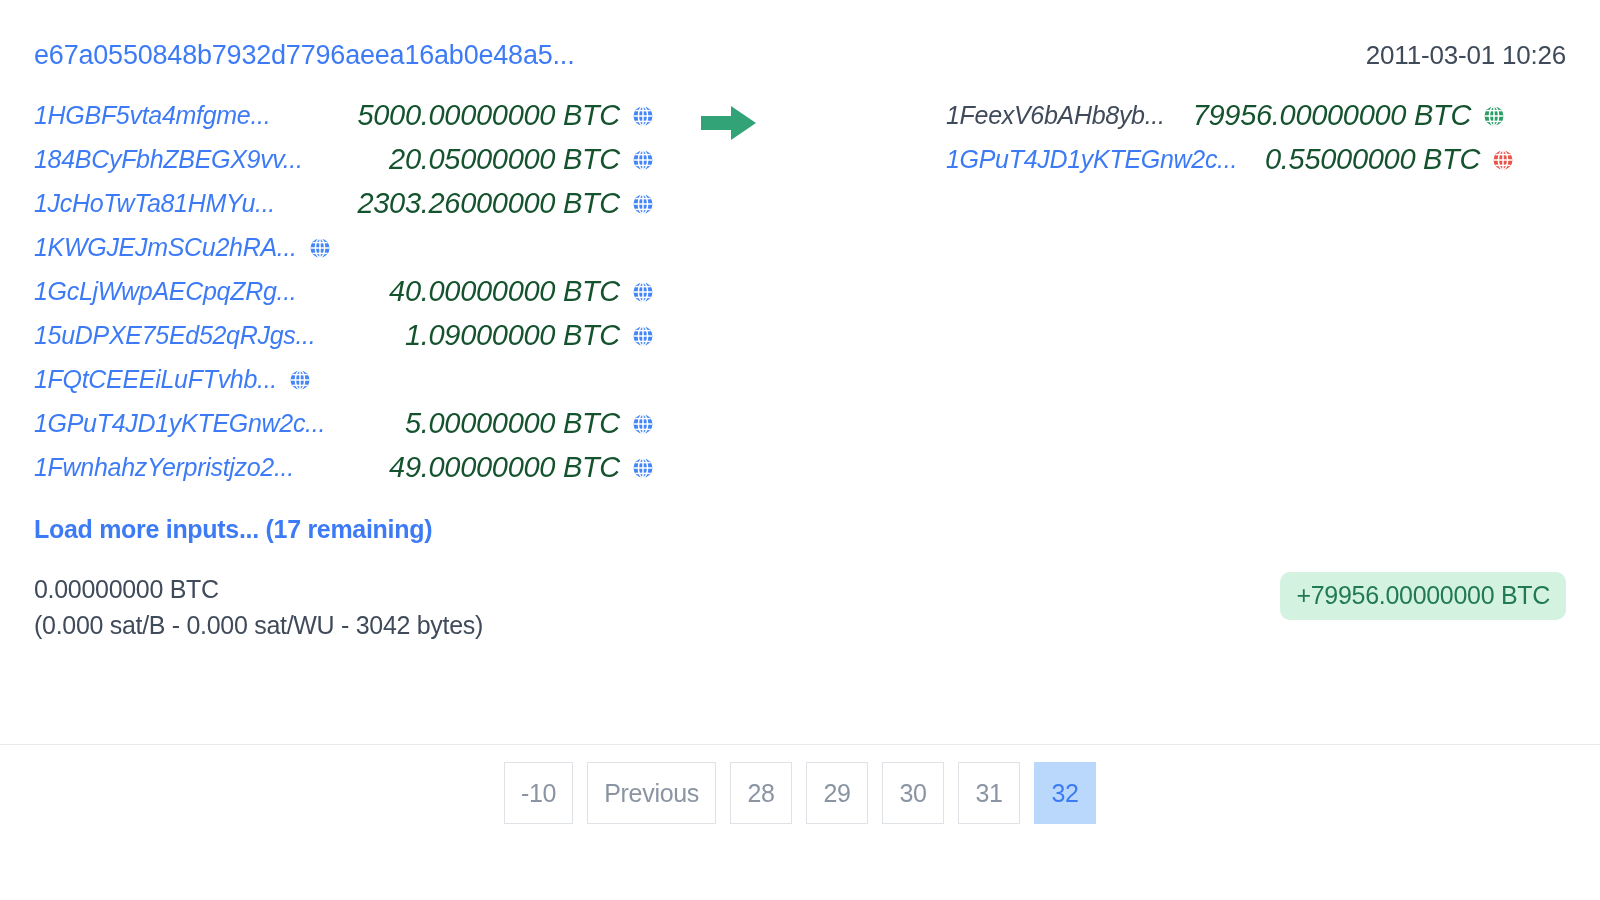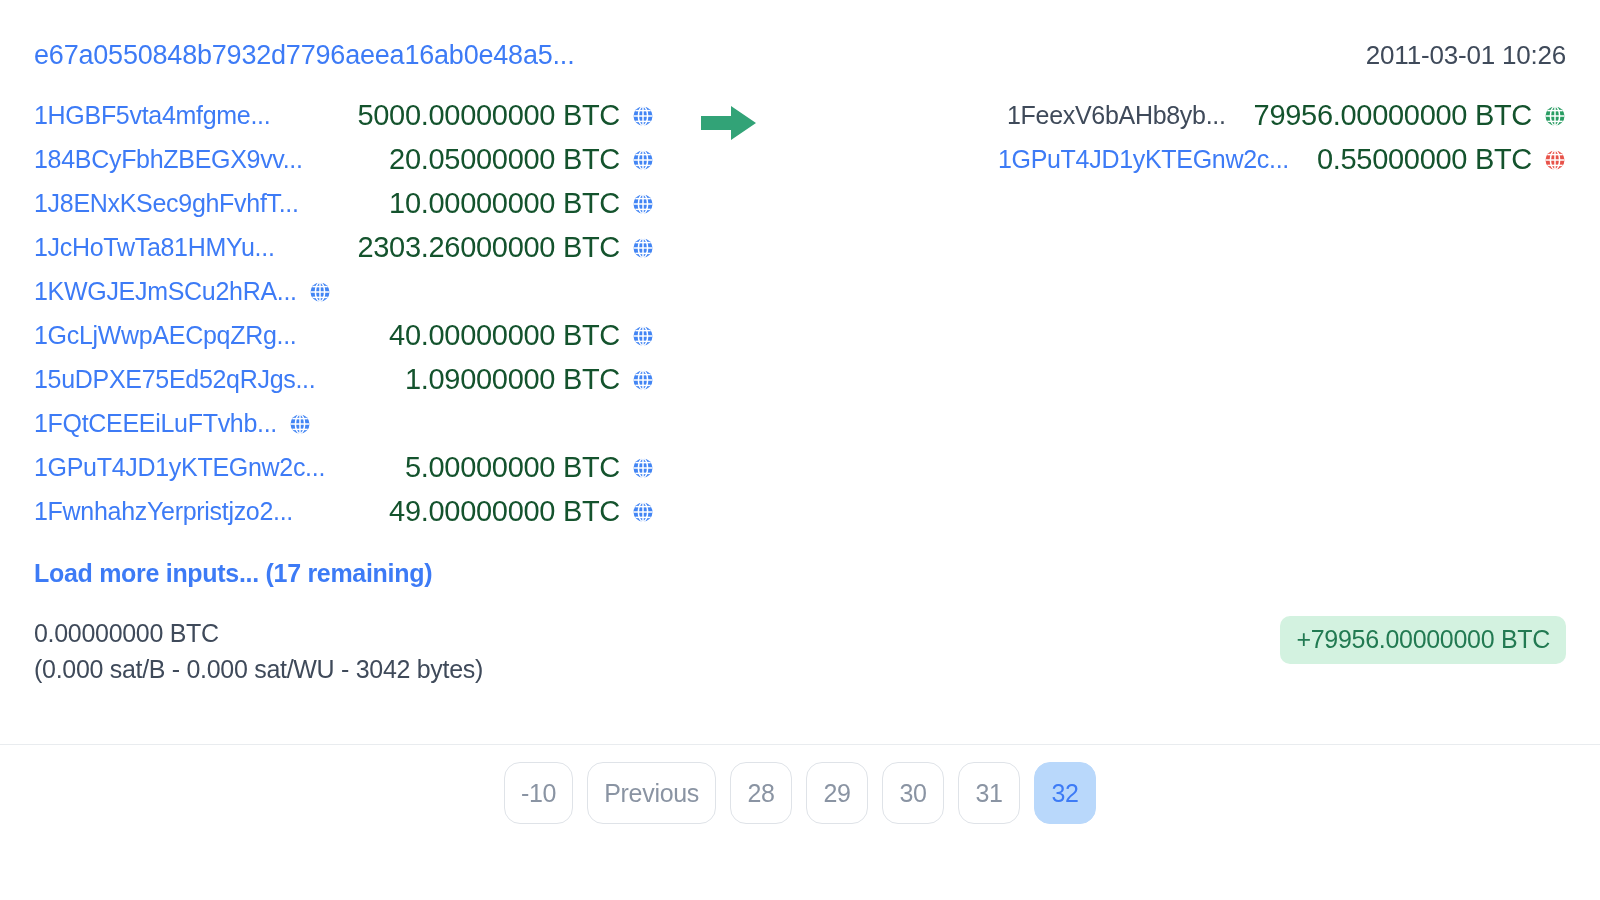--- a/index.html
+++ b/index.html
@@ -36,20 +36,21 @@
     color: #3f4a5a;
     white-space: nowrap;
     letter-spacing: -0.2px;
   }
 
   
   .tx-body {
     display: flex;
     align-items: flex-start;
     padding: 22px 34px 0 34px;
+    font-style: italic;
   }
   .io-col { flex: 0 0 auto; }
   .io-col.inputs  { width: 620px; }
   .io-col.outputs { width: 620px; margin-left: auto; }
 
   .arrow-cell {
     width: 150px;
     display: flex;
     justify-content: center;
     padding-top: 10px;
@@ -83,21 +84,21 @@
   .io-globe {
     flex: 0 0 auto;
     width: 22px; height: 22px;
     margin-left: 12px;
     display: inline-block;
     position: relative;
     top: 1px;
   }
 
   
-  .io-col.outputs .io-row { justify-content: flex-end; }
+  .io-col.outputs .io-row { }
   .io-col.outputs .io-amount { margin-left: 14px; }
 
   
   .load-more-wrap { padding: 26px 34px 0 34px; }
   .load-more {
     font-size: 25px;
     font-weight: bold;
     color: #3d7bf6;
     text-decoration: none;
     letter-spacing: -0.3px;
@@ -141,21 +142,21 @@
     left: 0; right: 0;
     display: flex;
     justify-content: center;
     gap: 14px;
   }
   .page-btn {
     min-width: 62px;
     height: 62px;
     padding: 0 16px;
     border: 1px solid #dfe3e8;
-    border-radius: 16px;
+    border-radius: 0;
     background: #ffffff;
     color: #8a94a3;
     font-size: 25px;
     font-family: "Liberation Sans", sans-serif;
     display: flex;
     align-items: center;
     justify-content: center;
     letter-spacing: -0.3px;
     cursor: pointer;
     user-select: none;
@@ -189,34 +190,20 @@
                 <line x1="11" y1="1.5" x2="11" y2="20.5"></line>
                 <ellipse cx="11" cy="11" rx="4.6" ry="9.5"></ellipse>
                 <path d="M3.4 5.6 H18.6"></path>
                 <path d="M3.4 16.4 H18.6"></path>
               </g>
             </svg></span>
         </div>
         <div class="io-row">
           <a class="io-addr" href="#">184BCyFbhZBEGX9vv...</a>
           <span class="io-amount">20.05000000 BTC</span>
-          <span class="io-globe"><svg width="22" height="22" viewBox="0 0 22 22" aria-hidden="true">
-              <circle cx="11" cy="11" r="9.5" fill="#4285f4"></circle>
-              <g stroke="#ffffff" stroke-width="1.5" fill="none">
-                <line x1="1.5" y1="11" x2="20.5" y2="11"></line>
-                <line x1="11" y1="1.5" x2="11" y2="20.5"></line>
-                <ellipse cx="11" cy="11" rx="4.6" ry="9.5"></ellipse>
-                <path d="M3.4 5.6 H18.6"></path>
-                <path d="M3.4 16.4 H18.6"></path>
-              </g>
-            </svg></span>
-        </div>
-        <div class="io-row">
-          <a class="io-addr" href="#">1J8ENxKSec9ghFvhfT...</a>
-          <span class="io-amount">10.00000000 BTC</span>
           <span class="io-globe"><svg width="22" height="22" viewBox="0 0 22 22" aria-hidden="true">
               <circle cx="11" cy="11" r="9.5" fill="#4285f4"></circle>
               <g stroke="#ffffff" stroke-width="1.5" fill="none">
                 <line x1="1.5" y1="11" x2="20.5" y2="11"></line>
                 <line x1="11" y1="1.5" x2="11" y2="20.5"></line>
                 <ellipse cx="11" cy="11" rx="4.6" ry="9.5"></ellipse>
                 <path d="M3.4 5.6 H18.6"></path>
                 <path d="M3.4 16.4 H18.6"></path>
               </g>
             </svg></span>

